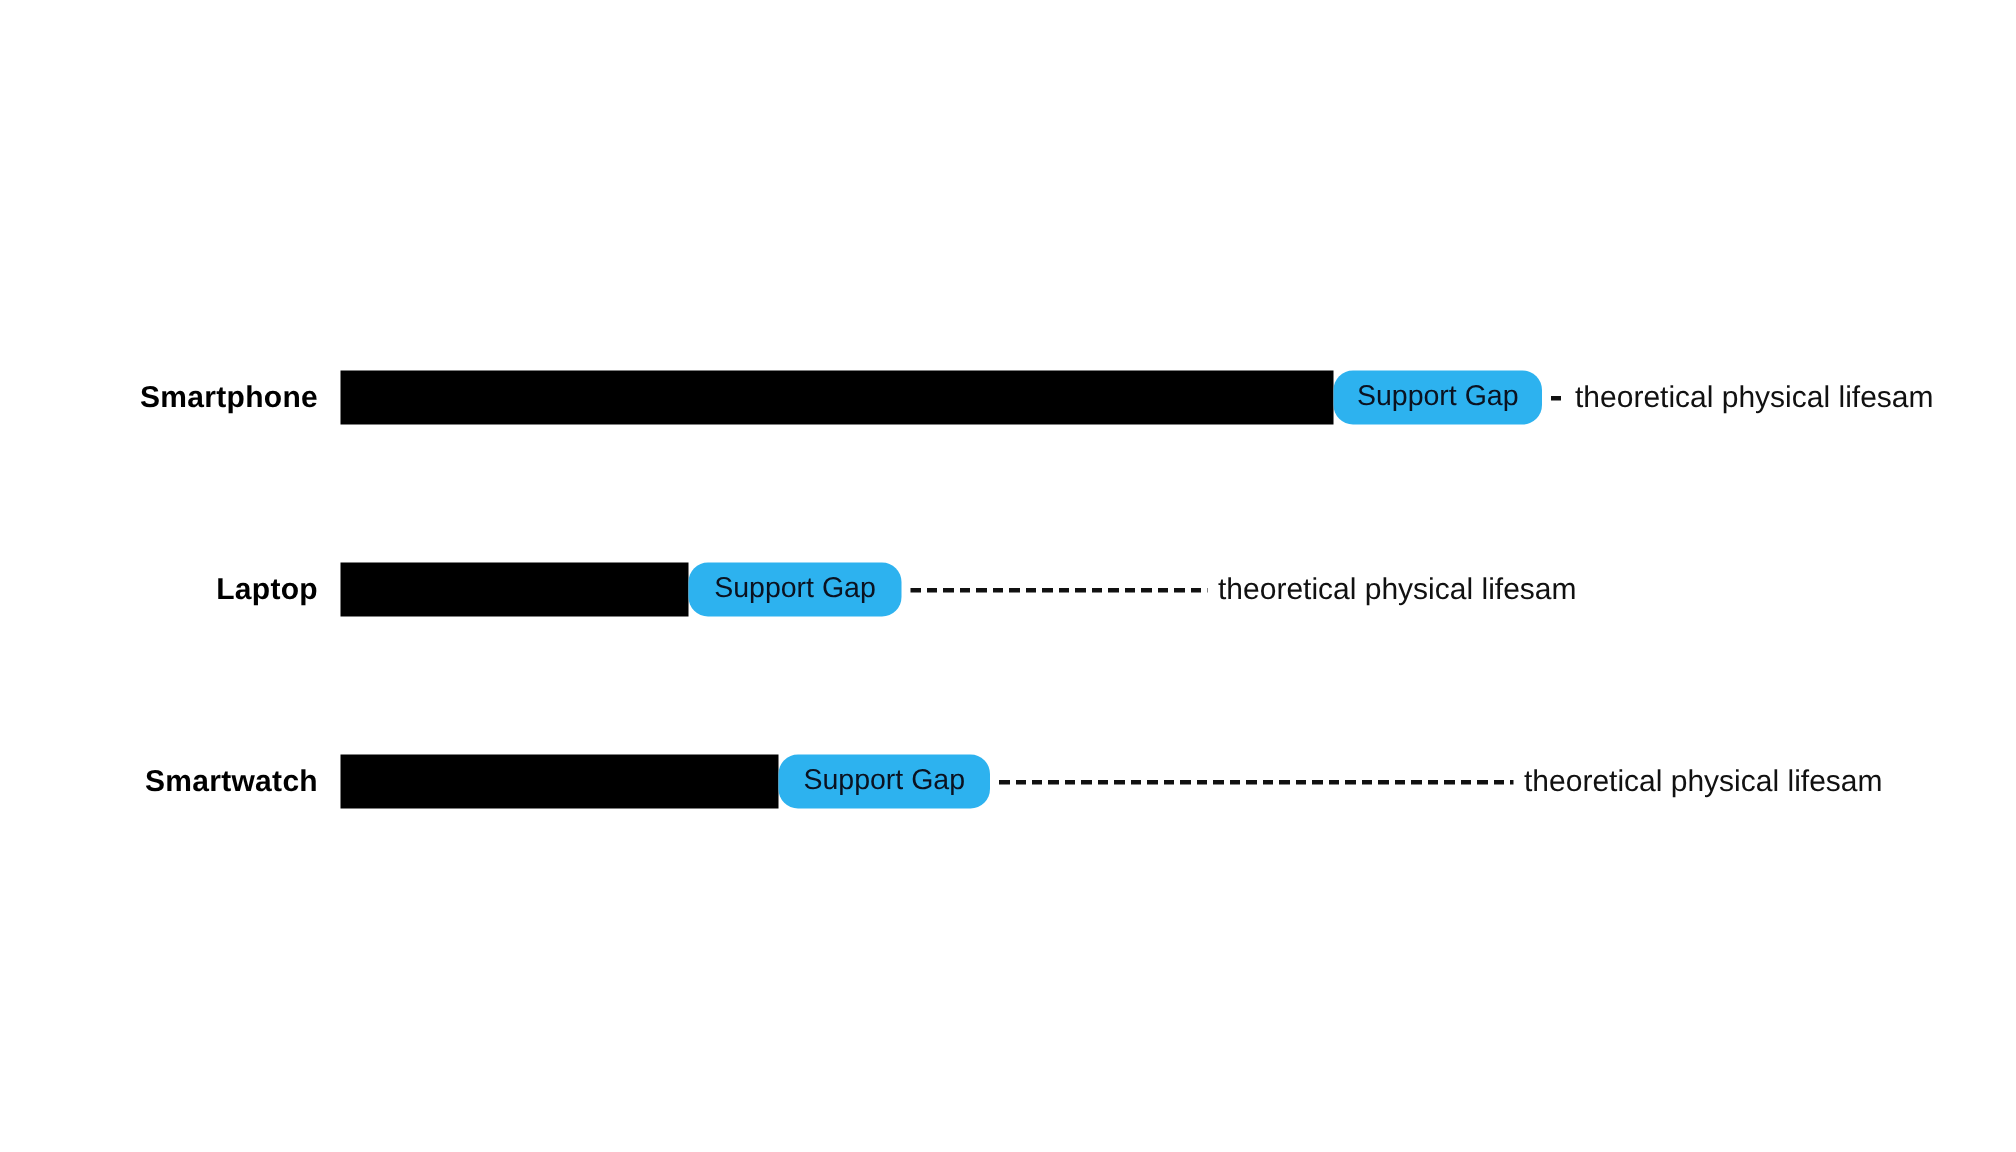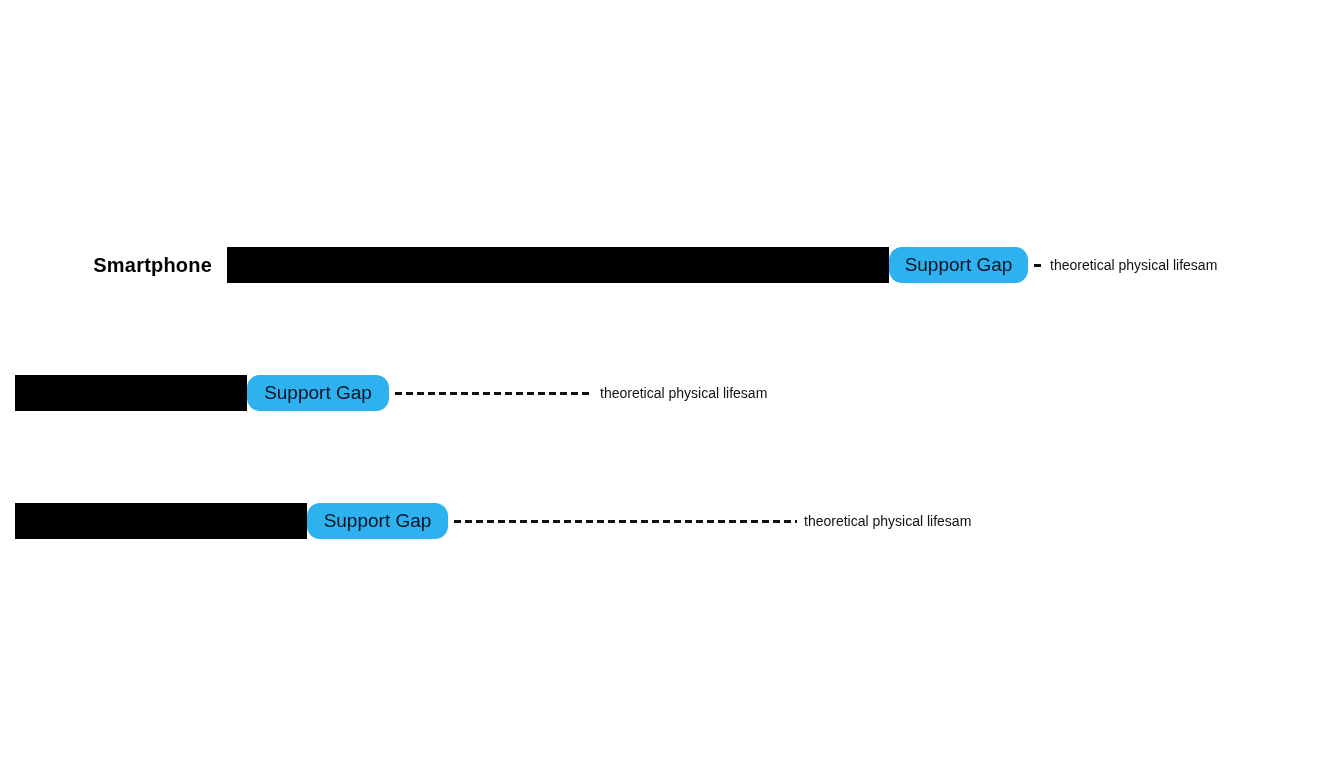--- a/index.html
+++ b/index.html
@@ -61,21 +61,21 @@
     white-space: nowrap;
   }
   .dash {
     height: 3px;
     margin-left: 6px;
     flex: 0 0 auto;
     background: repeating-linear-gradient(90deg, #111111 0 7px, transparent 7px 11px);
   }
   .note {
     margin-left: 7px;
-    font-size: 14px;
+    font-size: 20px;
     color: #111111;
     white-space: nowrap;
   }
 </style>
 </head>
 <body>
 
 <div class="canvas">
 
   <div class="row row-smartphone">
@@ -83,30 +83,32 @@
     <div class="bar-gap-spacer"></div>
     <div class="seg support" style="width: 662px;"></div>
     <div class="seg gap" style="width: 139px;">
       <span>Support Gap</span>
     </div>
     <div class="dash" style="width: 9px;"></div>
     <div class="note">theoretical physical lifesam</div>
   </div>
 
   <div class="row row-laptop">
+    <div class="cat">Laptop</div>
     <div class="bar-gap-spacer"></div>
     <div class="seg support" style="width: 232px;"></div>
     <div class="seg gap" style="width: 142px;">
       <span>Support Gap</span>
     </div>
     <div class="dash" style="width: 198px;"></div>
     <div class="note">theoretical physical lifesam</div>
   </div>
 
   <div class="row row-smartwatch">
+    <div class="cat">Smartwatch</div>
     <div class="bar-gap-spacer"></div>
     <div class="seg support" style="width: 292px;"></div>
     <div class="seg gap" style="width: 141px;">
       <span>Support Gap</span>
     </div>
     <div class="dash" style="width: 343px;"></div>
     <div class="note">theoretical physical lifesam</div>
   </div>
 
 </div>

